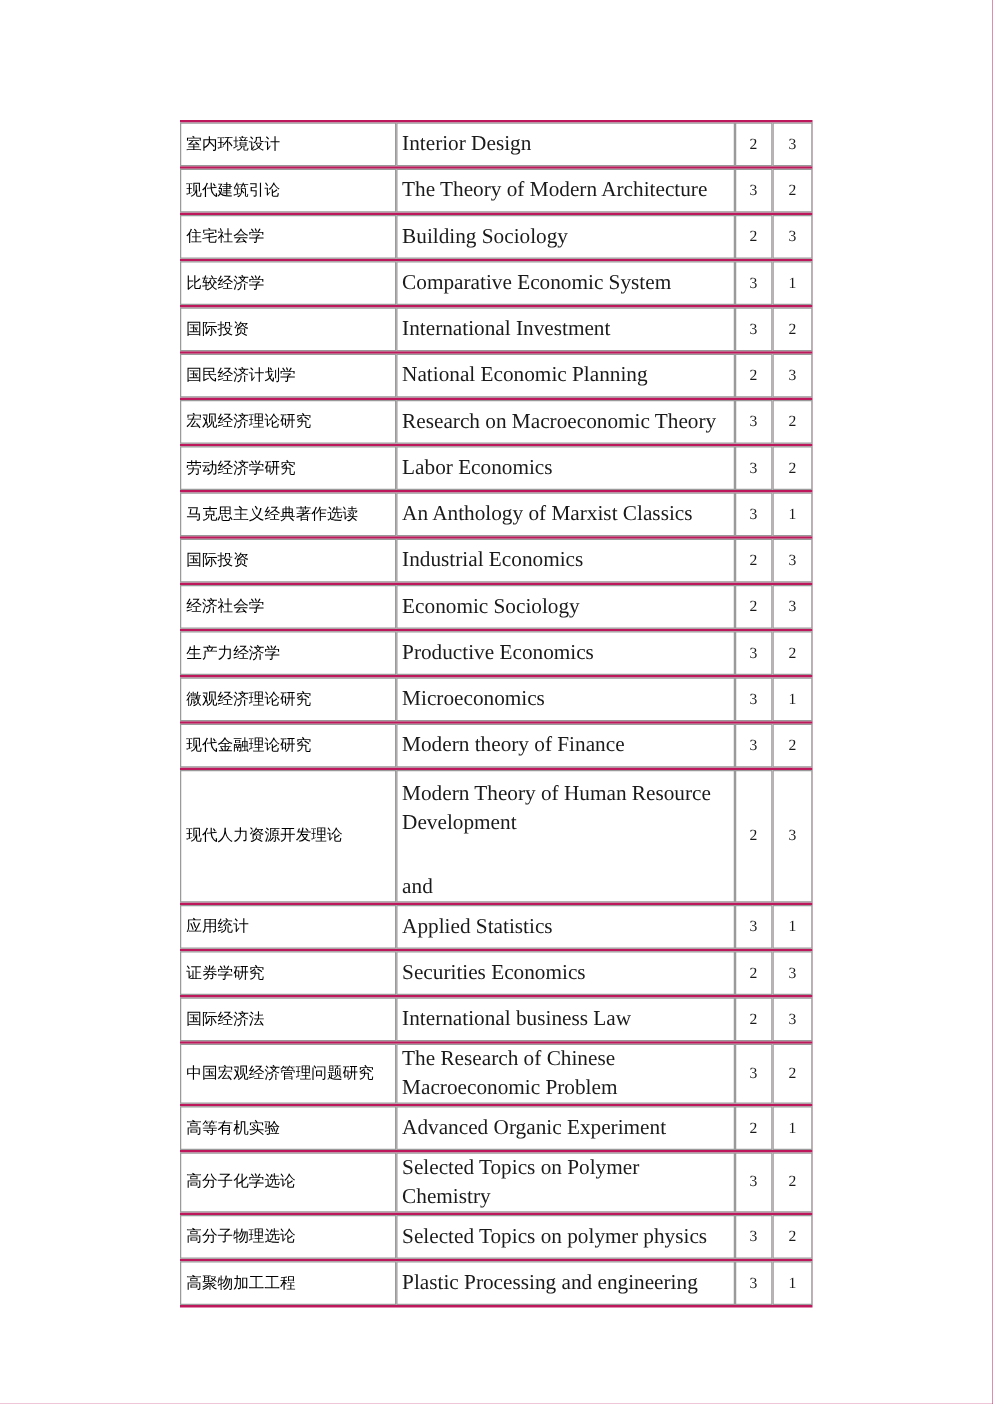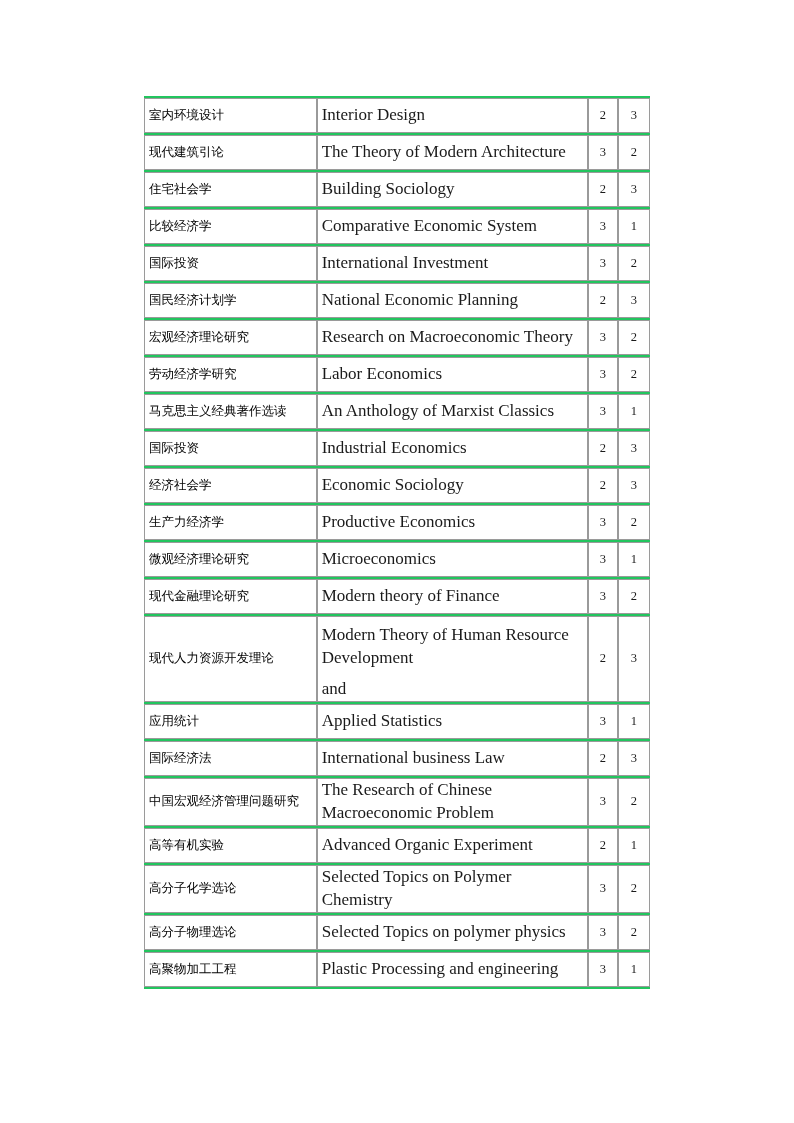--- a/index.html
+++ b/index.html
@@ -26,21 +26,21 @@
     left: 144px;
     top: 96px;
     width: 506px;
   }
 
   table.course-table {
     border-collapse: separate;
     border-spacing: 0px 2px;
     width: 506px;
     table-layout: fixed;
-    background: #22c55e;
+    background: #be185d;
   }
 
   table.course-table col.c-cn    { width: 172px; }
   table.course-table col.c-en    { width: 270px; }
   table.course-table col.c-credit{ width: 30px;  }
   table.course-table col.c-term  { width: 32px;  }
 
   table.course-table td {
     border: 1px solid #9a9a9a;
     padding: 0 4px;
@@ -60,21 +60,21 @@
   }
 
   td.en {
     font-family: "Liberation Serif", "DejaVu Serif", serif;
     font-size: 17px;
     line-height: 1.35;
     color: #1a1a1a;
     padding-left: 5px;
   }
 
-  td.en .line2 { display: block; margin-top: 8px; }
+  td.en .line2 { display: block; margin-top: 28px; }
 
   td.num {
     font-family: "Liberation Serif", "DejaVu Serif", serif;
     font-size: 12.5px;
     color: #1a1a1a;
     text-align: center;
     padding: 0;
   }
 
   tr.tall td { height: 80px; }
@@ -184,20 +184,26 @@
             <td class="num">2</td>
             <td class="num">3</td>
           </tr>
           <tr>
             <td class="cn">应用统计</td>
             <td class="en"><span>Applied Statistics</span></td>
             <td class="num">3</td>
             <td class="num">1</td>
           </tr>
           <tr>
+            <td class="cn">证券学研究</td>
+            <td class="en"><span>Securities Economics</span></td>
+            <td class="num">2</td>
+            <td class="num">3</td>
+          </tr>
+          <tr>
             <td class="cn">国际经济法</td>
             <td class="en"><span>International business Law</span></td>
             <td class="num">2</td>
             <td class="num">3</td>
           </tr>
           <tr>
             <td class="cn">中国宏观经济管理问题研究</td>
             <td class="en"><span>The Research of Chinese Macroeconomic Problem</span></td>
             <td class="num">3</td>
             <td class="num">2</td>

